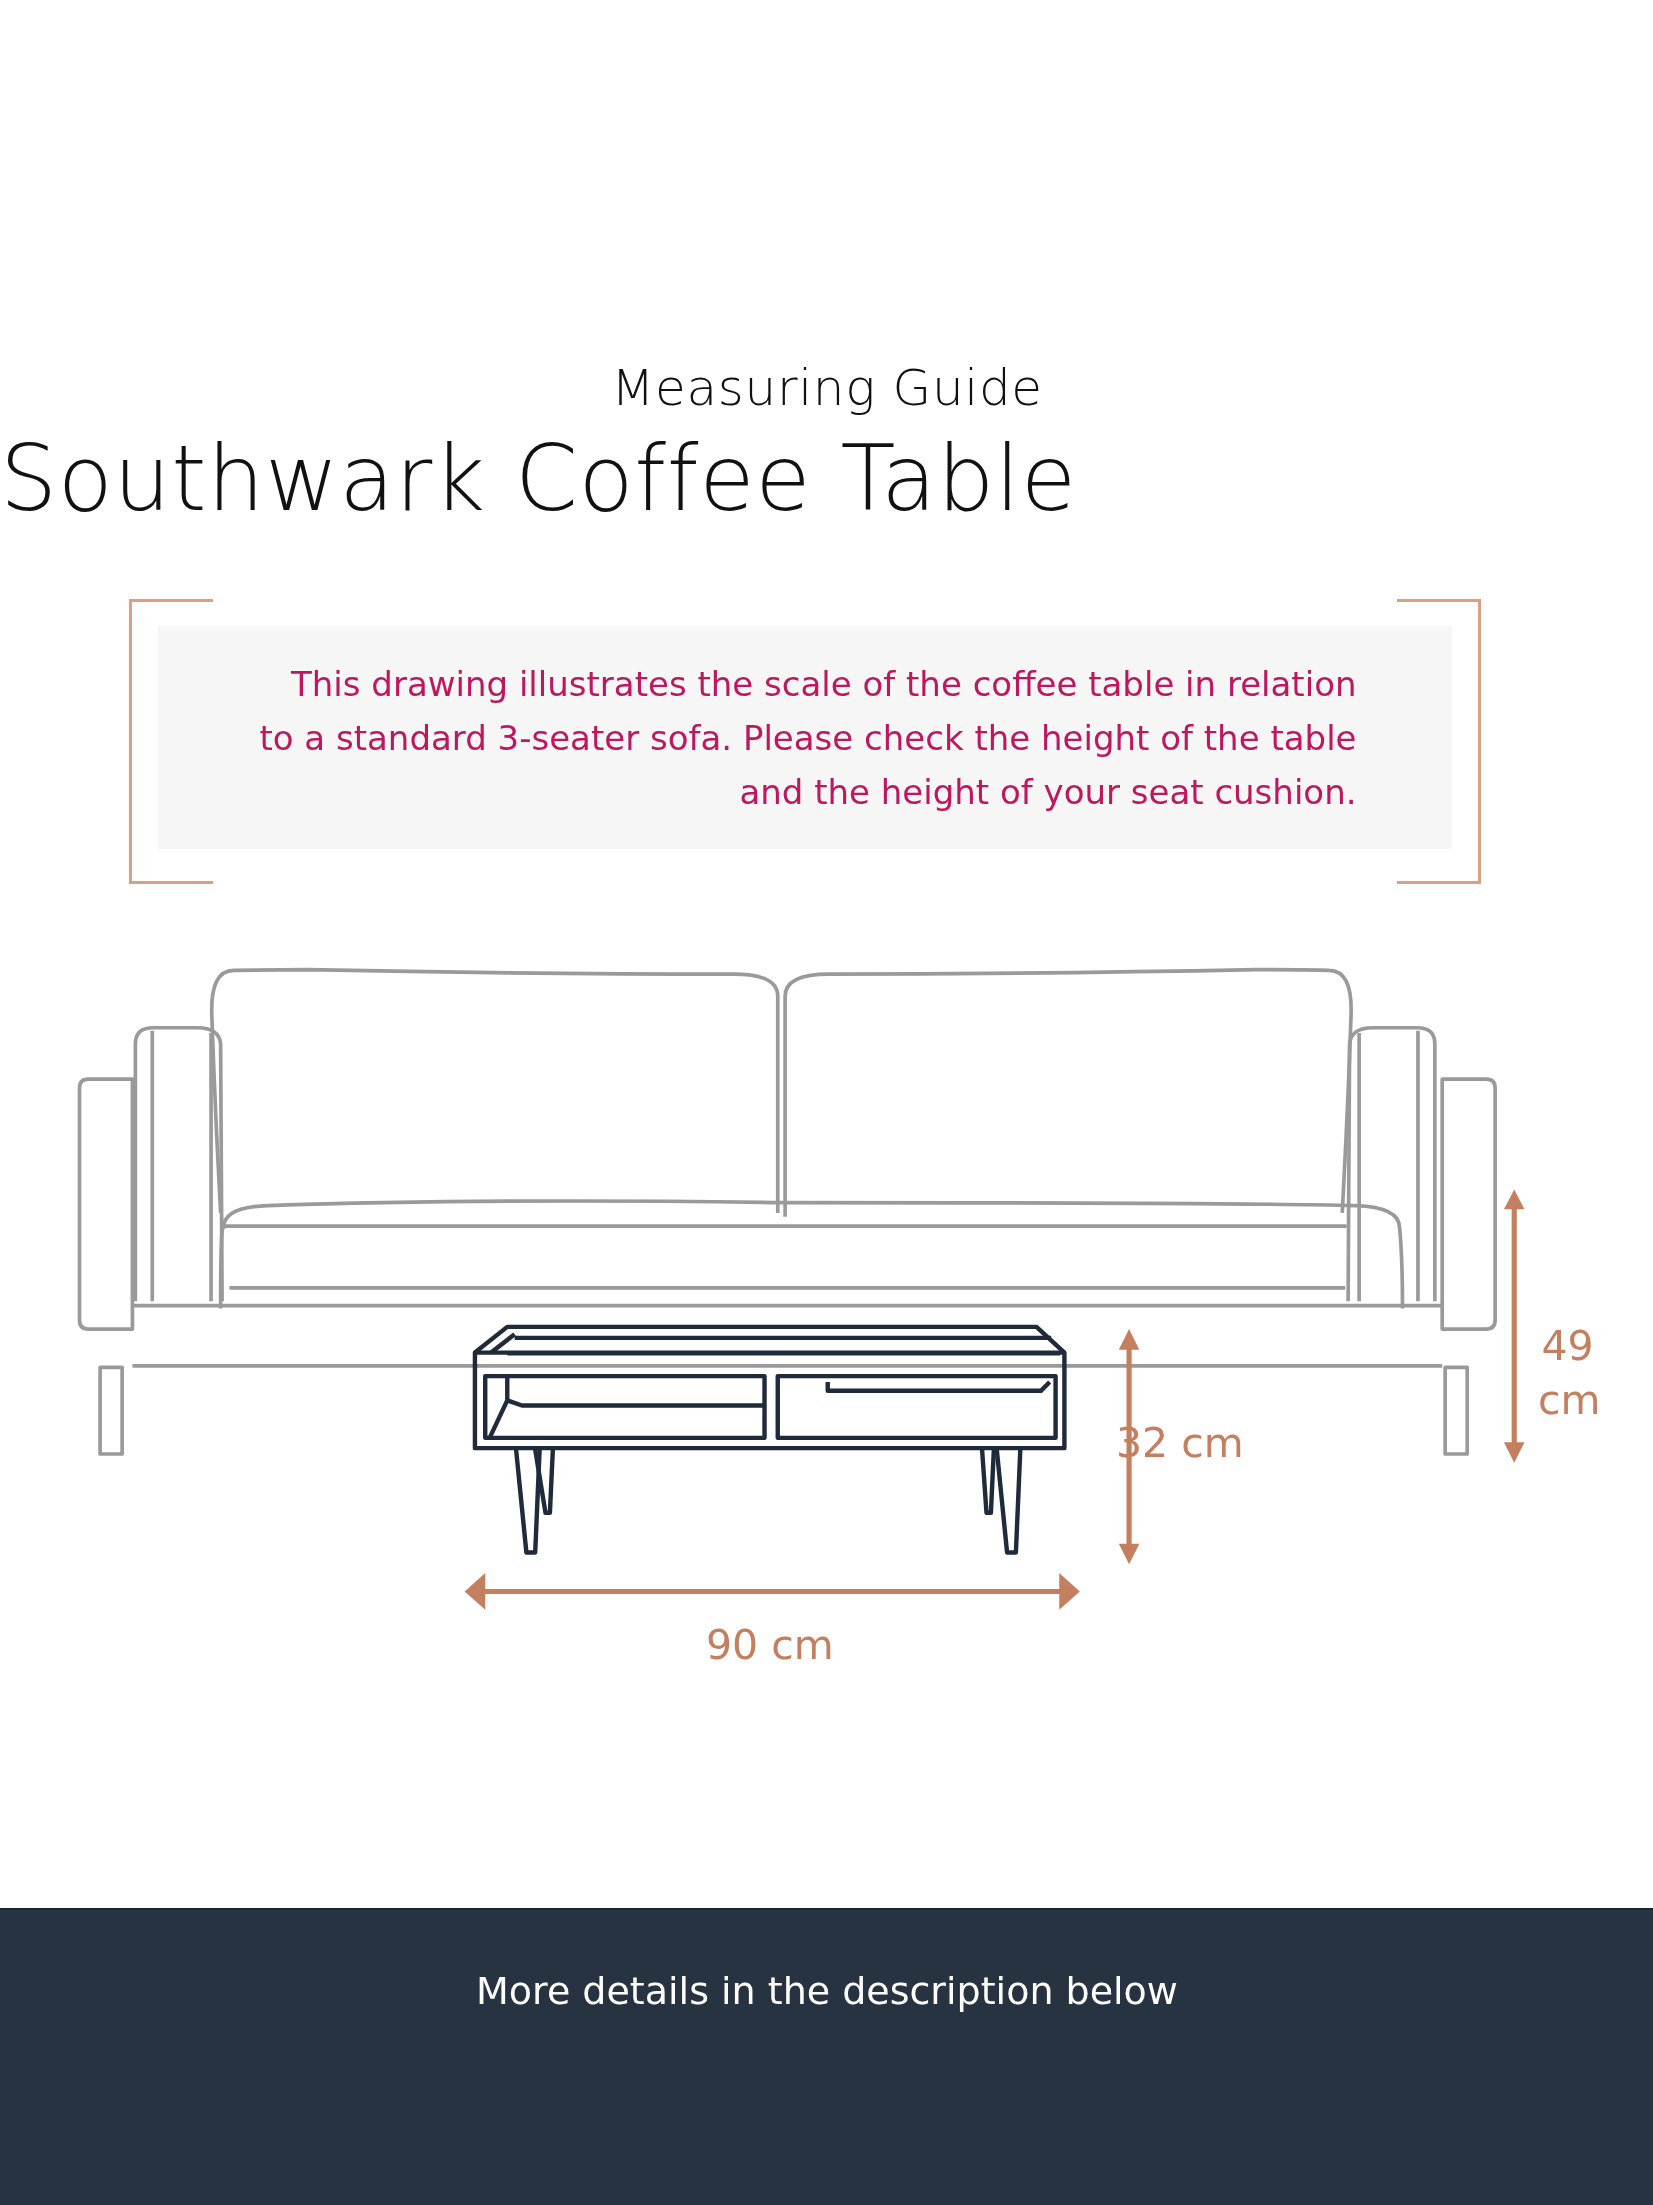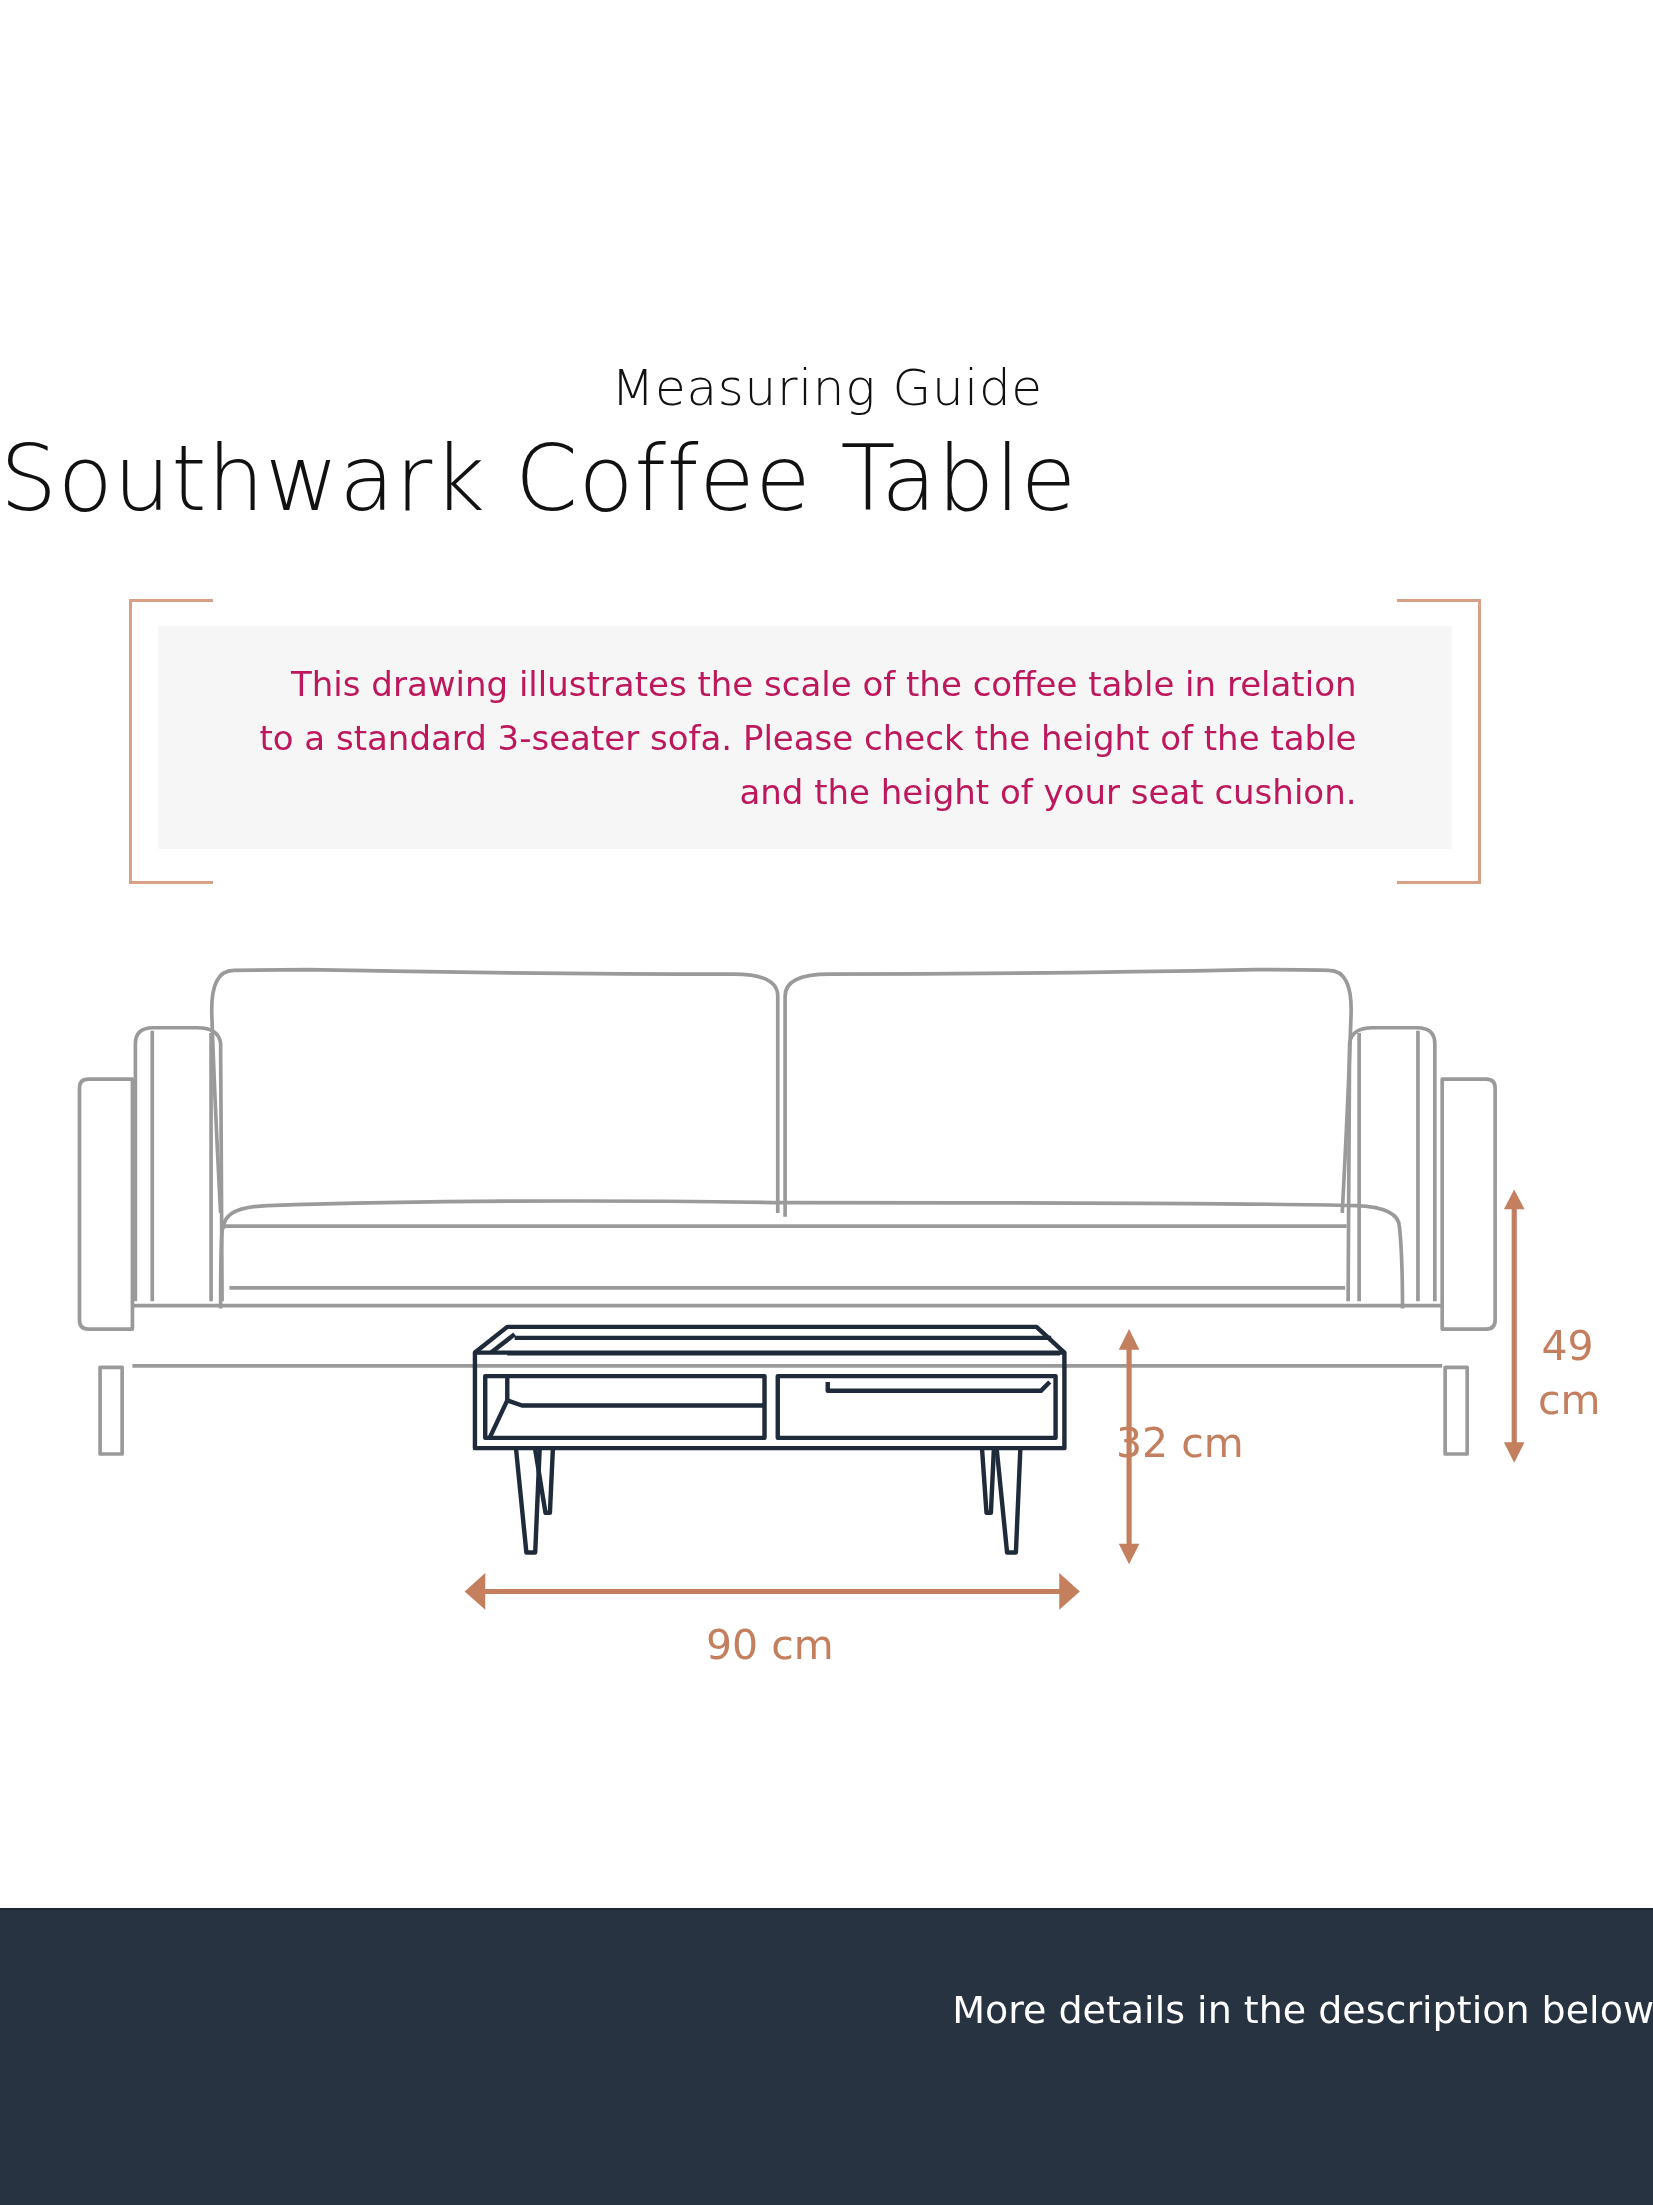--- a/index.html
+++ b/index.html
@@ -32,22 +32,22 @@
   svg.drawing { position: absolute; left: 0; top: 941px; }
   .dim { position: absolute; color: #c47f5f; font-size: 41px; }
   .dim-32 { left: 1116px; top: 1419px; }
   .dim-49 { left: 1538px; top: 1275px; line-height: 54px; text-align: center; width: 59px; margin-top: 44px; }
   .dim-90 { left: 706px; top: 1621px; }
   .footer {
     position: absolute; left: 0; top: 1908px; width: 1654px; height: 298px;
     background: #283341; border-top: 2.9px solid #1e2633;
   }
   .footer-text {
-    position: absolute; left: 0; top: 59px; width: 1654px; text-align: right;
-    color: #ffffff; font-size: 38px; margin-top: 19px;
+    position: absolute; left: 0; top: 59px; width: 1654px; text-align: center;
+    color: #ffffff; font-size: 38px;
   }
 </style>
 </head>
 <body>
 
 <div class="subtitle">Measuring Guide</div>
 <div class="title">Southwark Coffee Table</div>
 
 <div class="bracket left"></div>
 <div class="bracket right"></div>

